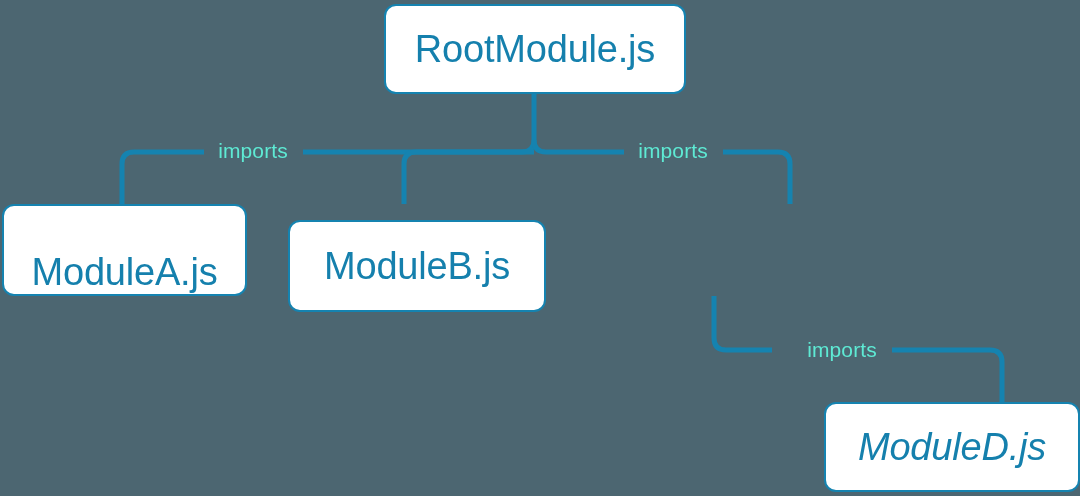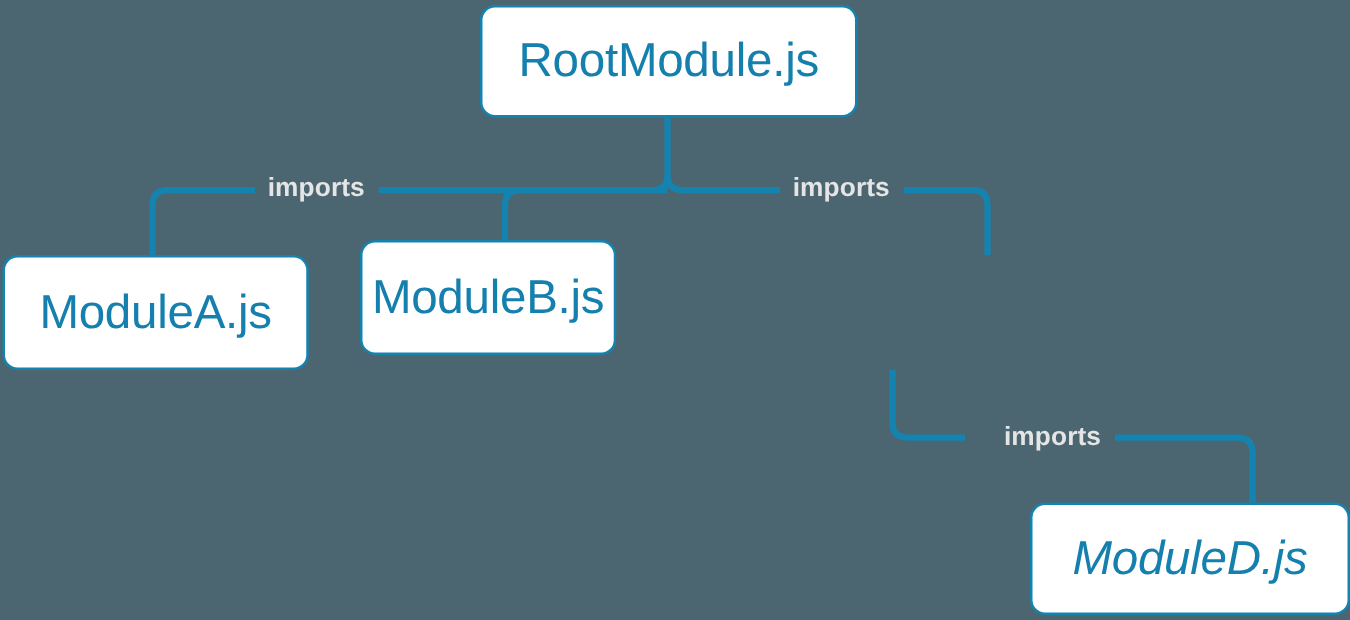--- a/index.html
+++ b/index.html
@@ -39,23 +39,23 @@
   }
   .node-label {
     color: #1580ad;
     font-size: 38px;
     font-weight: 400;
     letter-spacing: -0.2px;
     white-space: nowrap;
   }
   .edge-label {
     position: absolute;
-    color: #e5e5e5;
+    color: #5eead4;
     font-size: 21px;
-    font-weight: 700;
+    font-weight: 400;
     letter-spacing: 0.1px;
     white-space: nowrap;
     transform: translate(-50%, -50%);
     z-index: 2;
   }
 </style>
 </head>
 <body>
 
 <div id="canvas">
@@ -72,25 +72,25 @@
       <path d="M 534 140 Q 534 152 546 152 L 624 152 M 723 152 L 778 152 Q 790 152 790 164 L 790 204"></path>
 
       <path d="M 714 296 L 714 338 Q 714 350 726 350 L 772 350 M 892 350 L 990 350 Q 1002 350 1002 362 L 1002 402"></path>
     </g>
   </svg>
 
   <div class="node" style="left:384px; top:4px; width:302px; height:90px;">
     <span class="node-label">RootModule.js</span>
   </div>
 
-  <div class="node" style="left:2px; top:204px; width:245px; height:92px;">
+  <div class="node" style="left:2px; top:204px; width:245px; height:92px;align-items:flex-end;">
     <span class="node-label">ModuleA.js</span>
   </div>
 
-  <div class="node" style="left:288px; top:192px; width:205px; height:92px;">
+  <div class="node" style="left:288px; top:220px; width:258px; height:92px;">
     <span class="node-label">ModuleB.js</span>
   </div>
 
 
   <div class="node" style="left:824px; top:402px; width:256px; height:90px;font-style:italic;">
     <span class="node-label">ModuleD.js</span>
   </div>
 
   <div class="edge-label" style="left:253px; top:151px;">imports</div>
 

